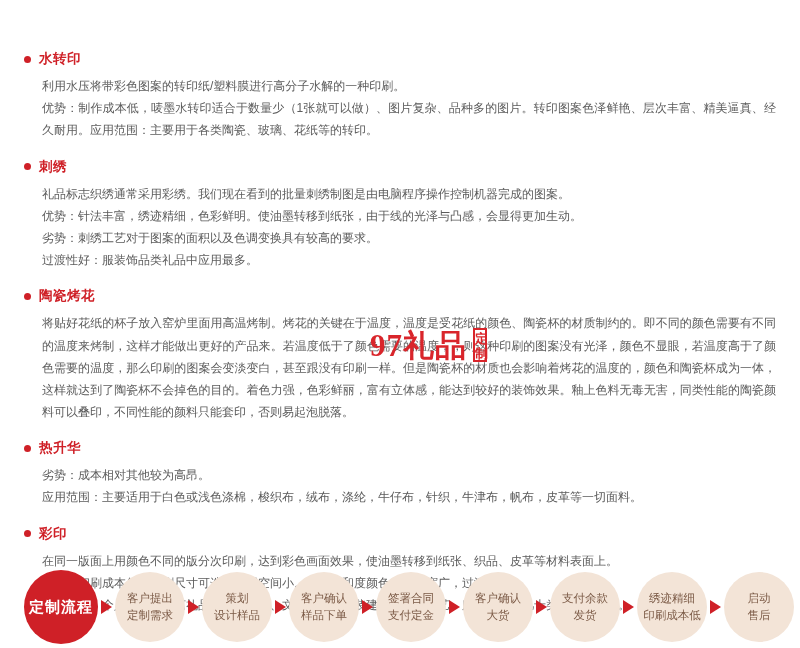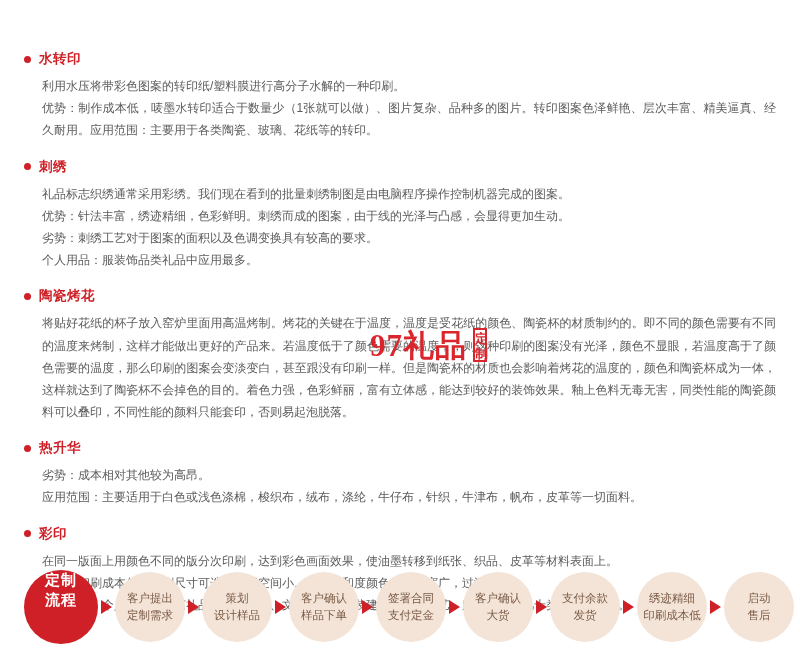--- a/index.html
+++ b/index.html
@@ -87,23 +87,23 @@
     display: flex;
     align-items: center;
     width: 756px;
   }
   .flow-start {
     width: 74px; height: 74px;
     border-radius: 50%;
     background: #cf2027;
     color: #ffffff;
     display: flex;
-    flex-direction: column;
-    align-items: center;
-    justify-content: flex-start;
+    flex-direction: row;
+    align-items: center;
+    justify-content: center;
     font-size: 15px;
     font-weight: bold;
     letter-spacing: 1px;
     flex: 0 0 auto;
     line-height: 1.35;
   }
   .arrow {
     width: 0; height: 0;
     border-top: 7px solid transparent;
     border-bottom: 7px solid transparent;
@@ -145,23 +145,23 @@
       </div>
     </div>
 
     <div class="section">
       <div class="sec-head">
         <span class="bullet"></span>
         <span class="sec-title">刺绣</span>
       </div>
       <div class="body-text">
         <p>礼品标志织绣通常采用彩绣。我们现在看到的批量刺绣制图是由电脑程序操作控制机器完成的图案。</p>
-        <p>优势：针法丰富，绣迹精细，色彩鲜明。刺绣而成的图案，由于线的光泽与凸感，会显得更加生动。</p>
+        <p>优势：针法丰富，绣迹精细，色彩鲜明。使油墨转移到纸张，由于线的光泽与凸感，会显得更加生动。</p>
         <p>劣势：刺绣工艺对于图案的面积以及色调变换具有较高的要求。</p>
-        <p>个人用品：服装饰品类礼品中应用最多。</p>
+        <p>过渡性好：服装饰品类礼品中应用最多。</p>
       </div>
     </div>
 
     <div class="section">
       <div class="sec-head">
         <span class="bullet"></span>
         <span class="sec-title">陶瓷烤花</span>
       </div>
       <div class="body-text">
         <p>将贴好花纸的杯子放入窑炉里面用高温烤制。烤花的关键在于温度，温度是受花纸的颜色、陶瓷杯的材质制约的。即不同的颜色需要有不同的温度来烤制，这样才能做出更好的产品来。若温度低于了颜色需要的温度，，则这种印刷的图案没有光泽，颜色不显眼，若温度高于了颜色需要的温度，那么印刷的图案会变淡变白，甚至跟没有印刷一样。但是陶瓷杯的材质也会影响着烤花的温度的，颜色和陶瓷杯成为一体，这样就达到了陶瓷杯不会掉色的目的。着色力强，色彩鲜丽，富有立体感，能达到较好的装饰效果。釉上色料无毒无害，同类性能的陶瓷颜料可以叠印，不同性能的颜料只能套印，否则易起泡脱落。</p>

